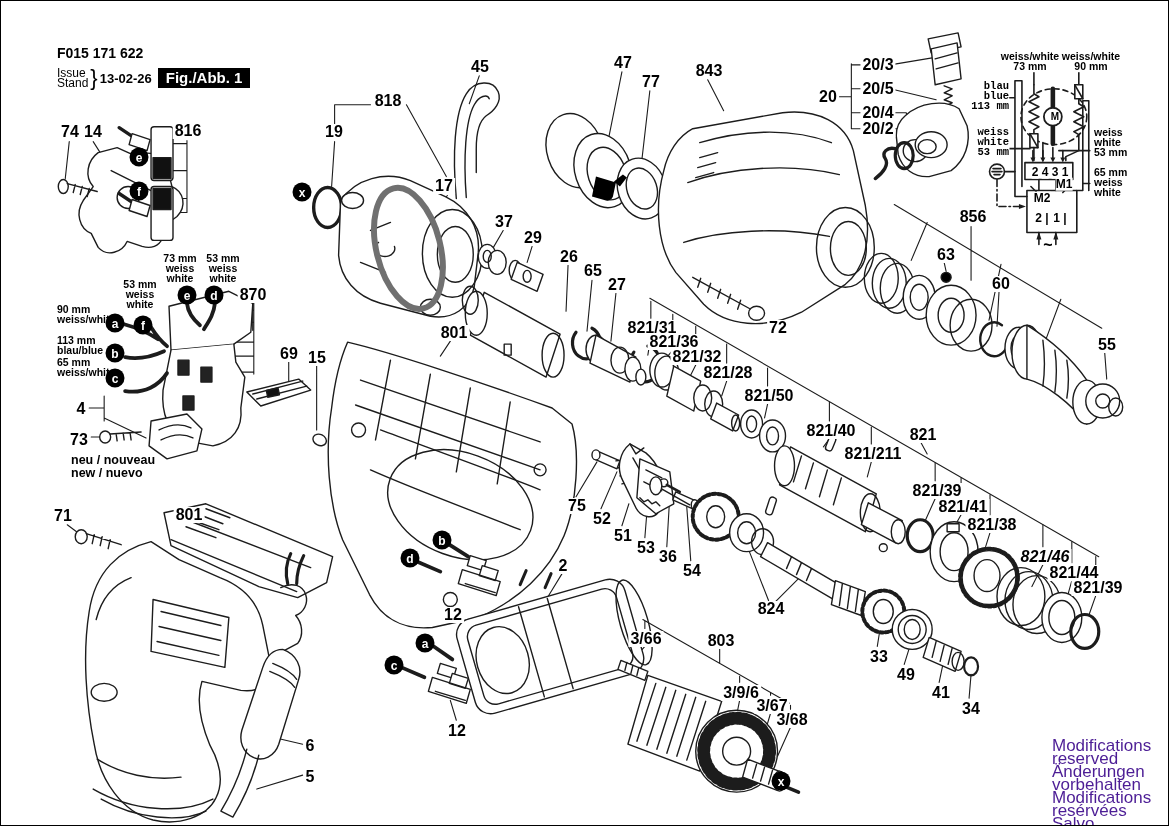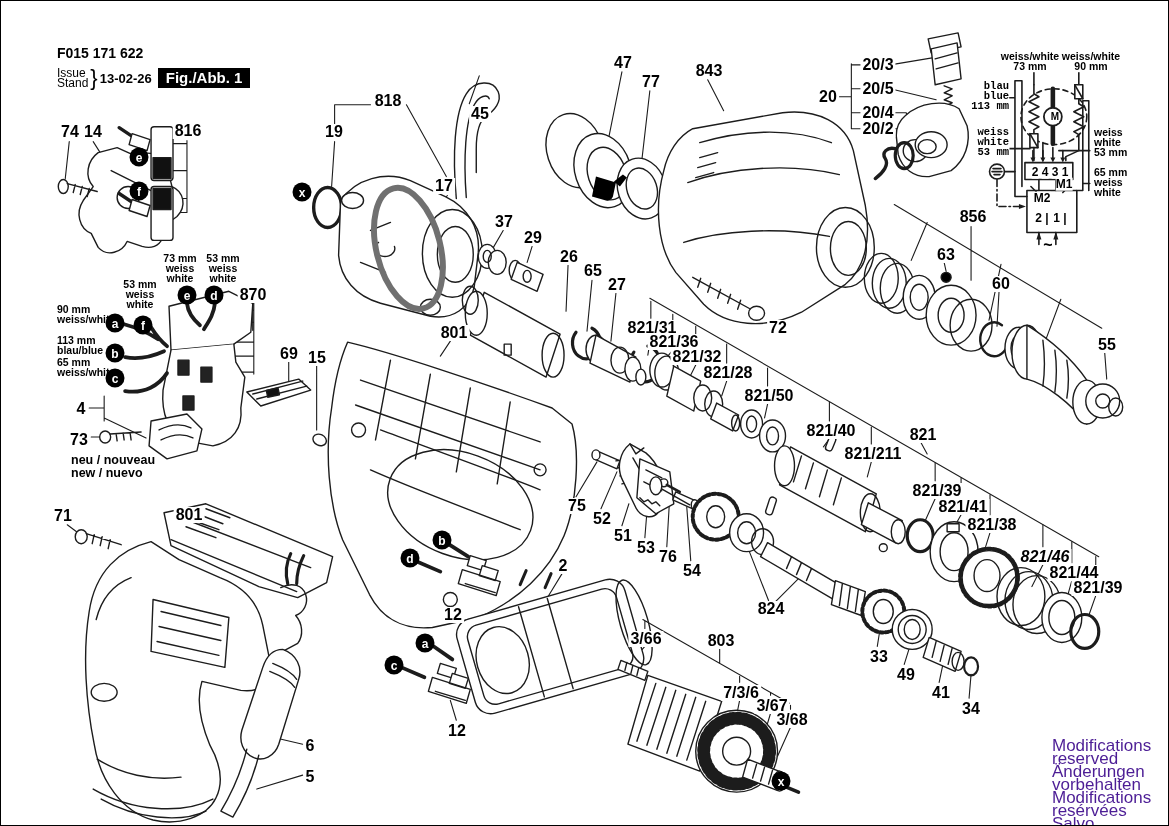--- a/index.html
+++ b/index.html
@@ -390,21 +390,21 @@
       <div class="callout" style="left: 316px; top: 357px;">15</div>
       <div class="callout" style="left: 80px; top: 408px;">4</div>
       <div class="callout" style="left: 78px; top: 439px;">73</div>
       <div class="callout" style="left: 62px; top: 515px;">71</div>
       <div class="callout" style="left: 188px; top: 514px;">801</div>
       <div class="callout" style="left: 309px; top: 745px;">6</div>
       <div class="callout" style="left: 309px; top: 776px;">5</div>
       <div class="callout" style="left: 333px; top: 131px;">19</div>
       <div class="callout" style="left: 387px; top: 100px;">818</div>
       <div class="callout" style="left: 443px; top: 185px;">17</div>
-      <div class="callout" style="left: 479px; top: 66px; margin-top: 47px;">45</div>
+      <div class="callout" style="left: 479px; top: 66px;">45</div>
       <div class="callout" style="left: 622px; top: 62px;">47</div>
       <div class="callout" style="left: 650px; top: 81px;">77</div>
       <div class="callout" style="left: 708px; top: 70px;">843</div>
       <div class="callout" style="left: 827px; top: 96px;">20</div>
       <div class="callout" style="left: 877px; top: 64px;">20/3</div>
       <div class="callout" style="left: 877px; top: 88px;">20/5</div>
       <div class="callout" style="left: 877px; top: 112px;">20/4</div>
       <div class="callout" style="left: 877px; top: 128px;">20/2</div>
       <div class="callout" style="left: 503px; top: 221px;">37</div>
       <div class="callout" style="left: 532px; top: 237px;">29</div>
@@ -431,26 +431,26 @@
       <div class="callout" style="left: 1073px; top: 572px;">821/44</div>
       <div class="callout" style="left: 1097px; top: 587px;">821/39</div>
       <div class="callout" style="left: 453px; top: 332px;">801</div>
       <div class="callout" style="left: 562px; top: 565px;">2</div>
       <div class="callout" style="left: 452px; top: 614px;">12</div>
       <div class="callout" style="left: 456px; top: 730px;">12</div>
       <div class="callout" style="left: 576px; top: 505px;">75</div>
       <div class="callout" style="left: 601px; top: 518px;">52</div>
       <div class="callout" style="left: 622px; top: 535px;">51</div>
       <div class="callout" style="left: 645px; top: 547px;">53</div>
-      <div class="callout" style="left: 667px; top: 556px;">76</div>
+      <div class="callout" style="left: 667px; top: 556px;">36</div>
       <div class="callout" style="left: 691px; top: 570px;">54</div>
       <div class="callout" style="left: 770px; top: 608px;">824</div>
       <div class="callout" style="left: 645px; top: 638px;">3/66</div>
       <div class="callout" style="left: 720px; top: 640px;">803</div>
-      <div class="callout" style="left: 740px; top: 692px;">7/3/6</div>
+      <div class="callout" style="left: 740px; top: 692px;">3/9/6</div>
       <div class="callout" style="left: 771px; top: 705px;">3/67</div>
       <div class="callout" style="left: 791px; top: 719px;">3/68</div>
       <div class="callout" style="left: 878px; top: 656px;">33</div>
       <div class="callout" style="left: 905px; top: 674px;">49</div>
       <div class="callout" style="left: 940px; top: 692px;">41</div>
       <div class="callout" style="left: 970px; top: 708px;">34</div>
     </div>
   <div id="markers-layer">
       <div class="marker" style="left: 138px; top: 156px;">e</div>
       <div class="marker" style="left: 138px; top: 190px;">f</div>

